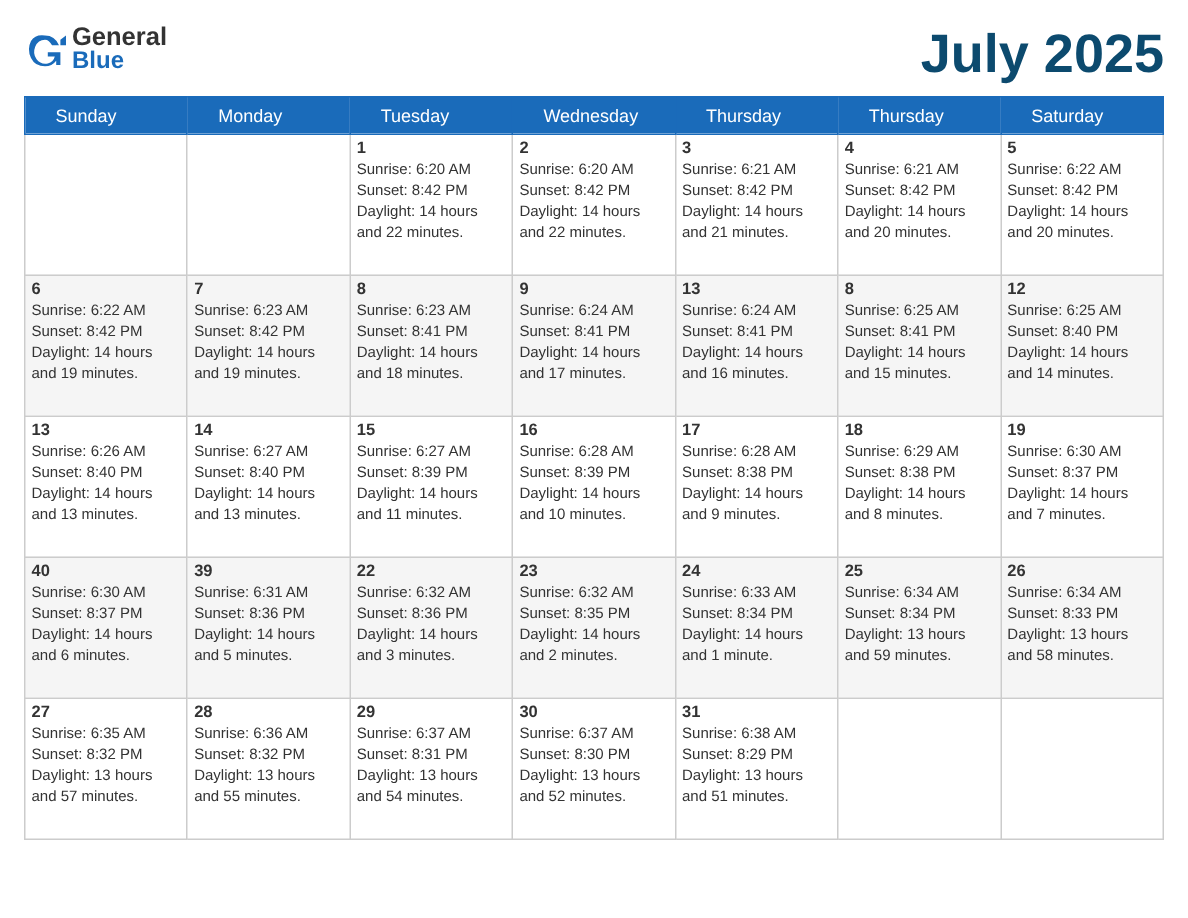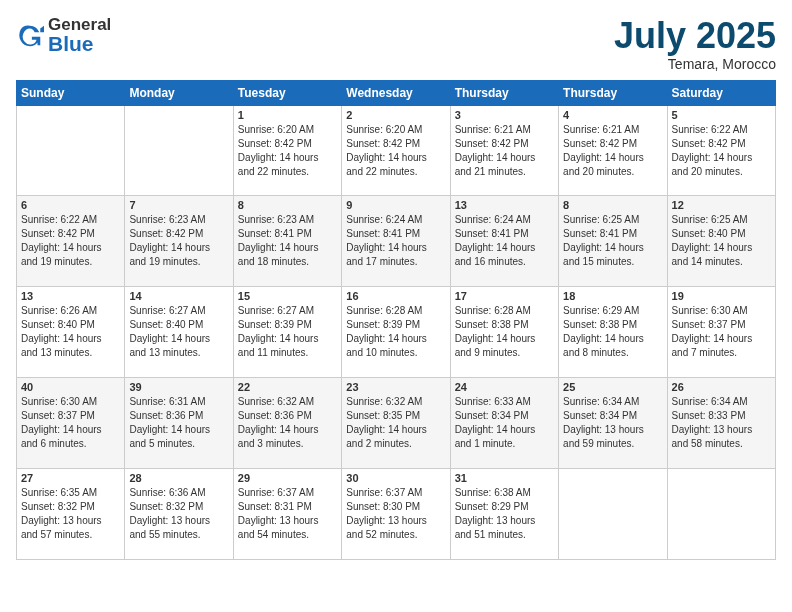--- a/index.html
+++ b/index.html
@@ -49,22 +49,22 @@
       flex: 1;
       border: 1px solid #ccc;
       border-collapse: collapse;
       width: 100%;
       table-layout: fixed;
     }
     .calendar th {
       background: #1a6bba;
       color: #fff;
       font-size: 12px;
-      font-weight: bold;
-      padding: 5px 4px;
+      font-weight: normal;
+      padding: 5px 20px;
       border: 1px solid #1a6bba;
       text-align: left;
     }
     .calendar td {
       border: 1px solid #ccc;
       vertical-align: top;
       padding: 3px 4px;
       font-size: 9.5px;
       color: #333;
       height: 88px;
@@ -95,27 +95,26 @@
 <div class="page">
   <div class="header">
     <div class="logo">
       <svg class="logo-icon" viewBox="0 0 30 30">
         <path d="M15 5 Q22 5 25 12 L20 12 Q18 8 15 8 Q10 8 8 13 Q6 18 9 22 Q12 26 17 25 Q21 24 22 20 L17 20 L17 17 L26 17 L26 26 L23 26 L23 23 Q20 27 15 27 Q8 27 5 21 Q2 15 5 9 Q8 4 15 5Z" fill="#1a6bba"></path>
         <path d="M26 8 L30 5 L30 12 L26 12Z" fill="#1a6bba"></path>
       </svg>
       <div>
         <div style="display:flex; flex-direction:column; line-height:1.0;">
           <span style="font-size:17px; font-weight:bold; color:#333;">General</span>
-          <span style="font-size:21px; font-weight:bold; color:#1a6bba;">Blue</span>
+          <span style="font-size:16px; font-weight:bold; color:#1a6bba;">Blue</span>
         </div>
       </div>
     </div>
     <div class="title-block">
       <div class="month-title">July 2025</div>
-      <div class="subtitle">Temara, Morocco</div>
     </div>
   </div>
 
   <table class="calendar">
     <thead>
       <tr>
       <th>Sunday</th>
           <th>Monday</th>
           <th>Tuesday</th>
           <th>Wednesday</th>

